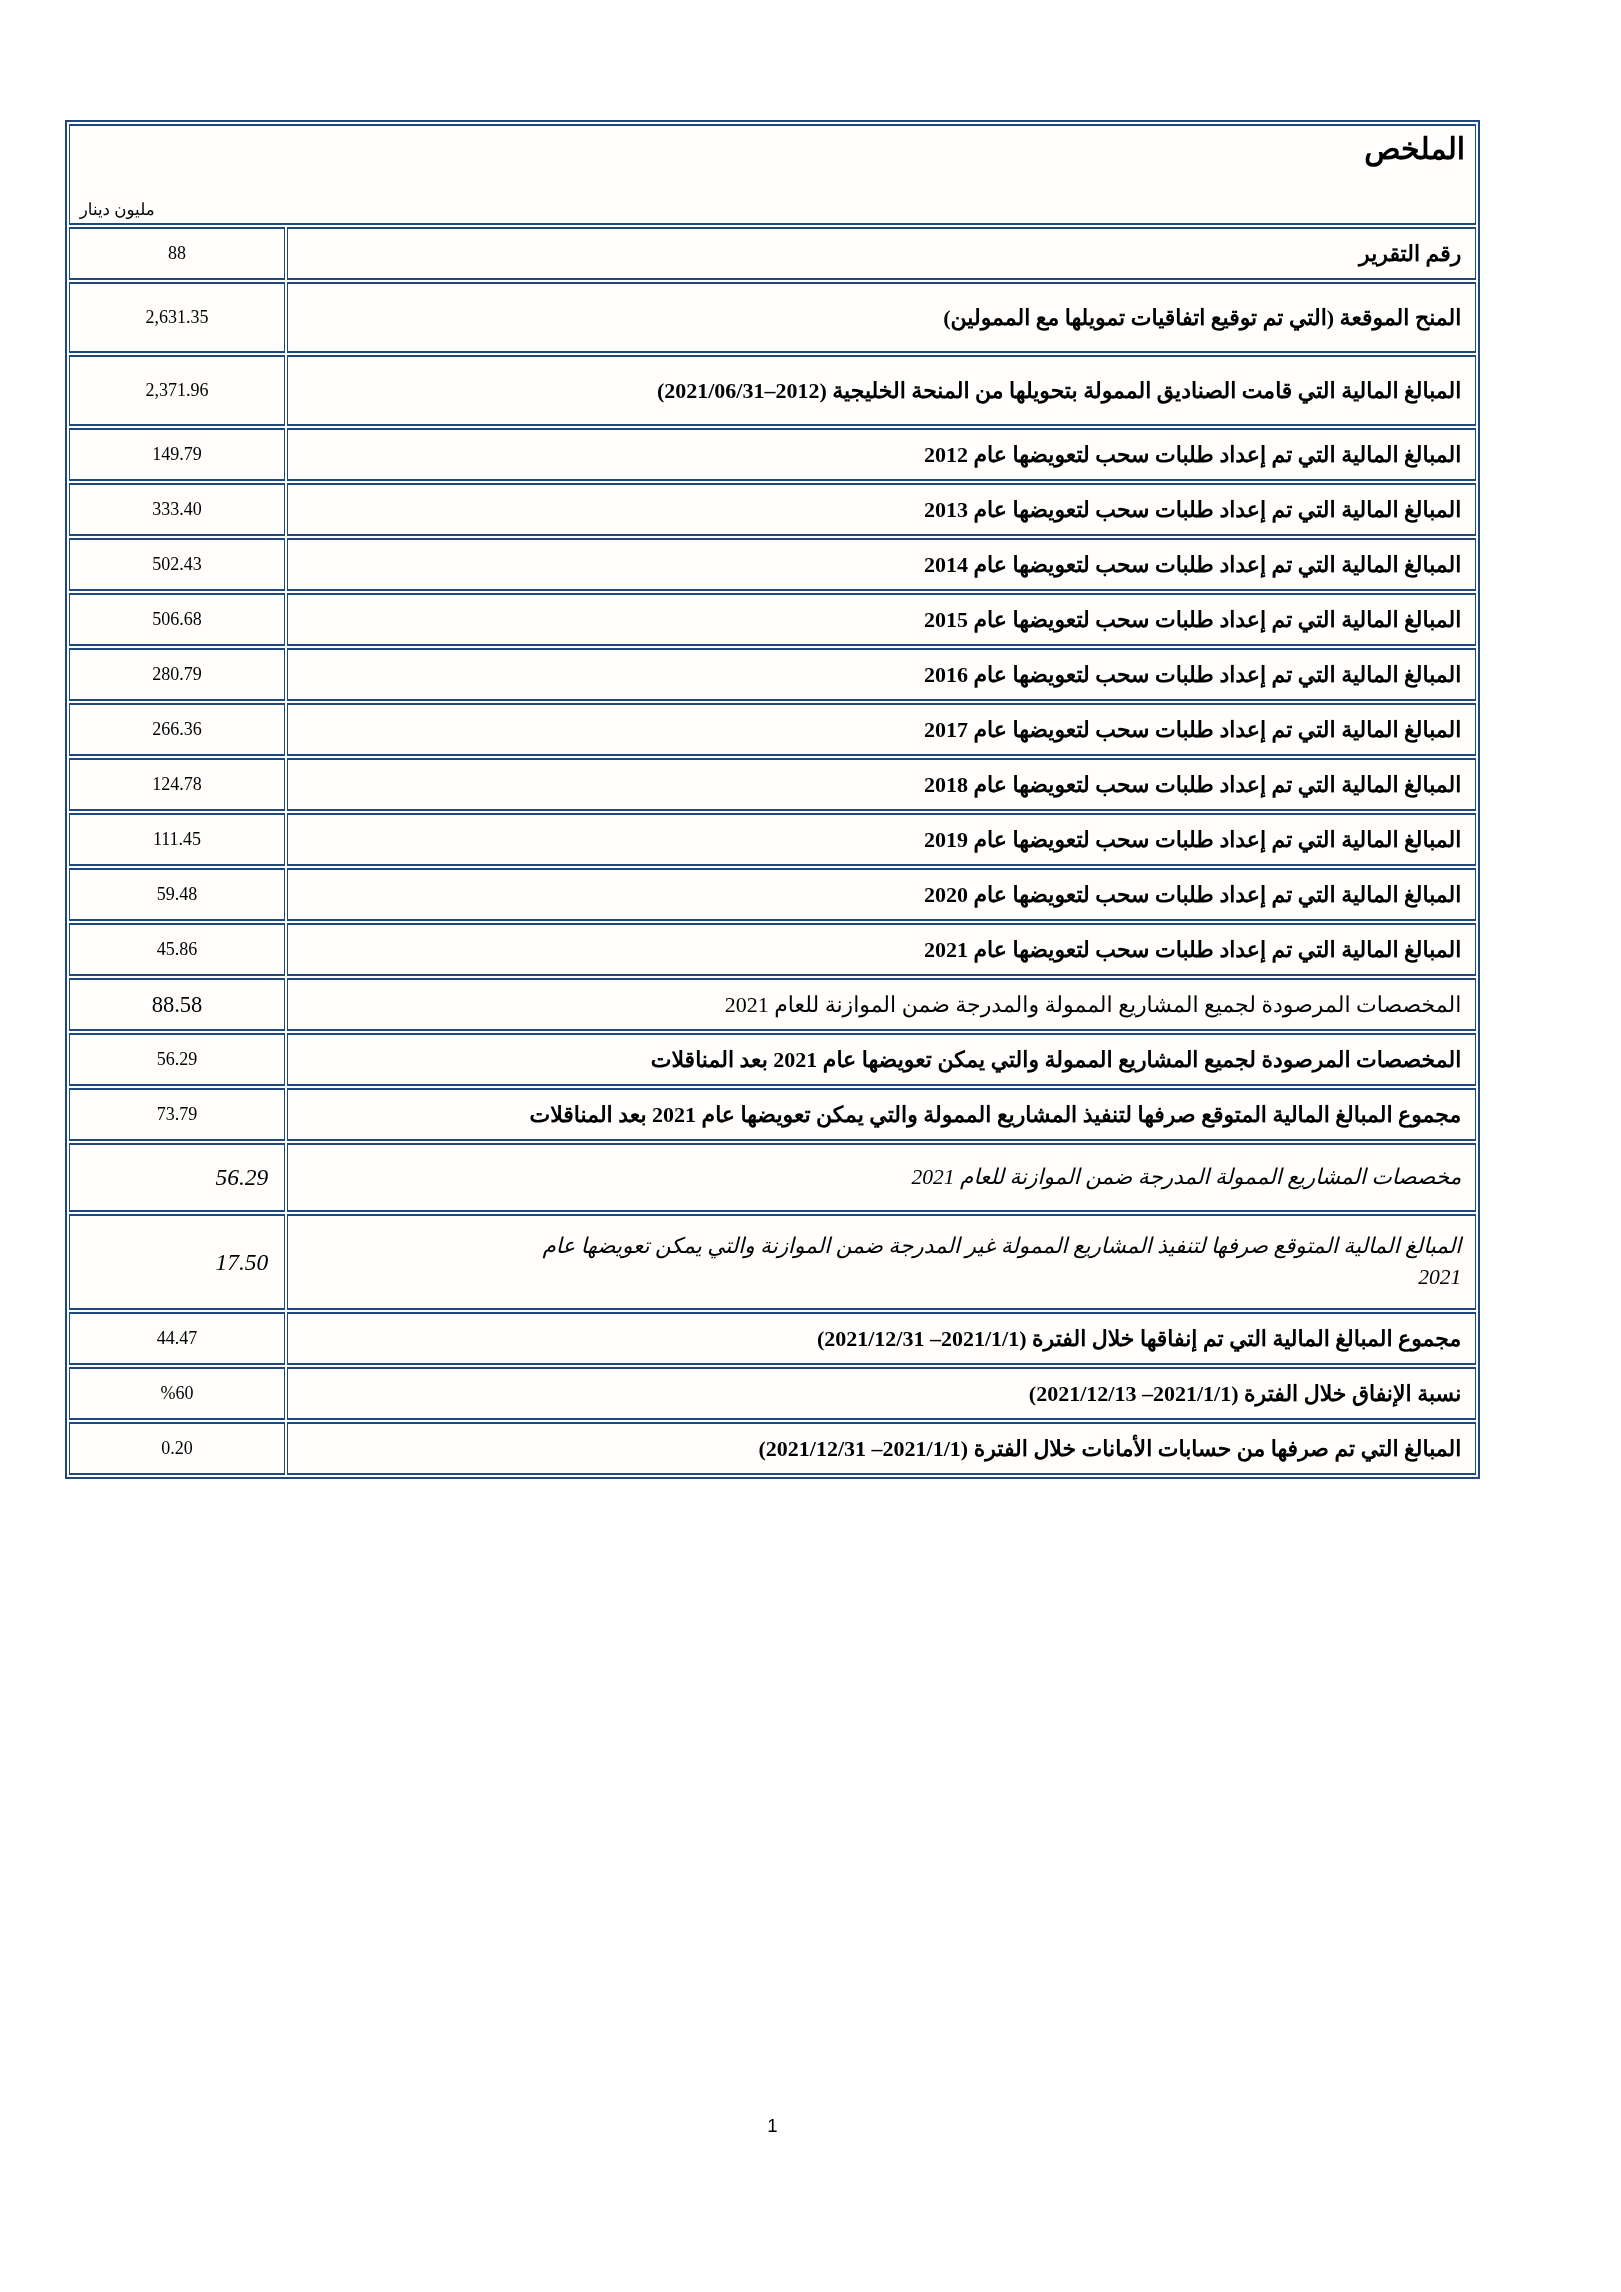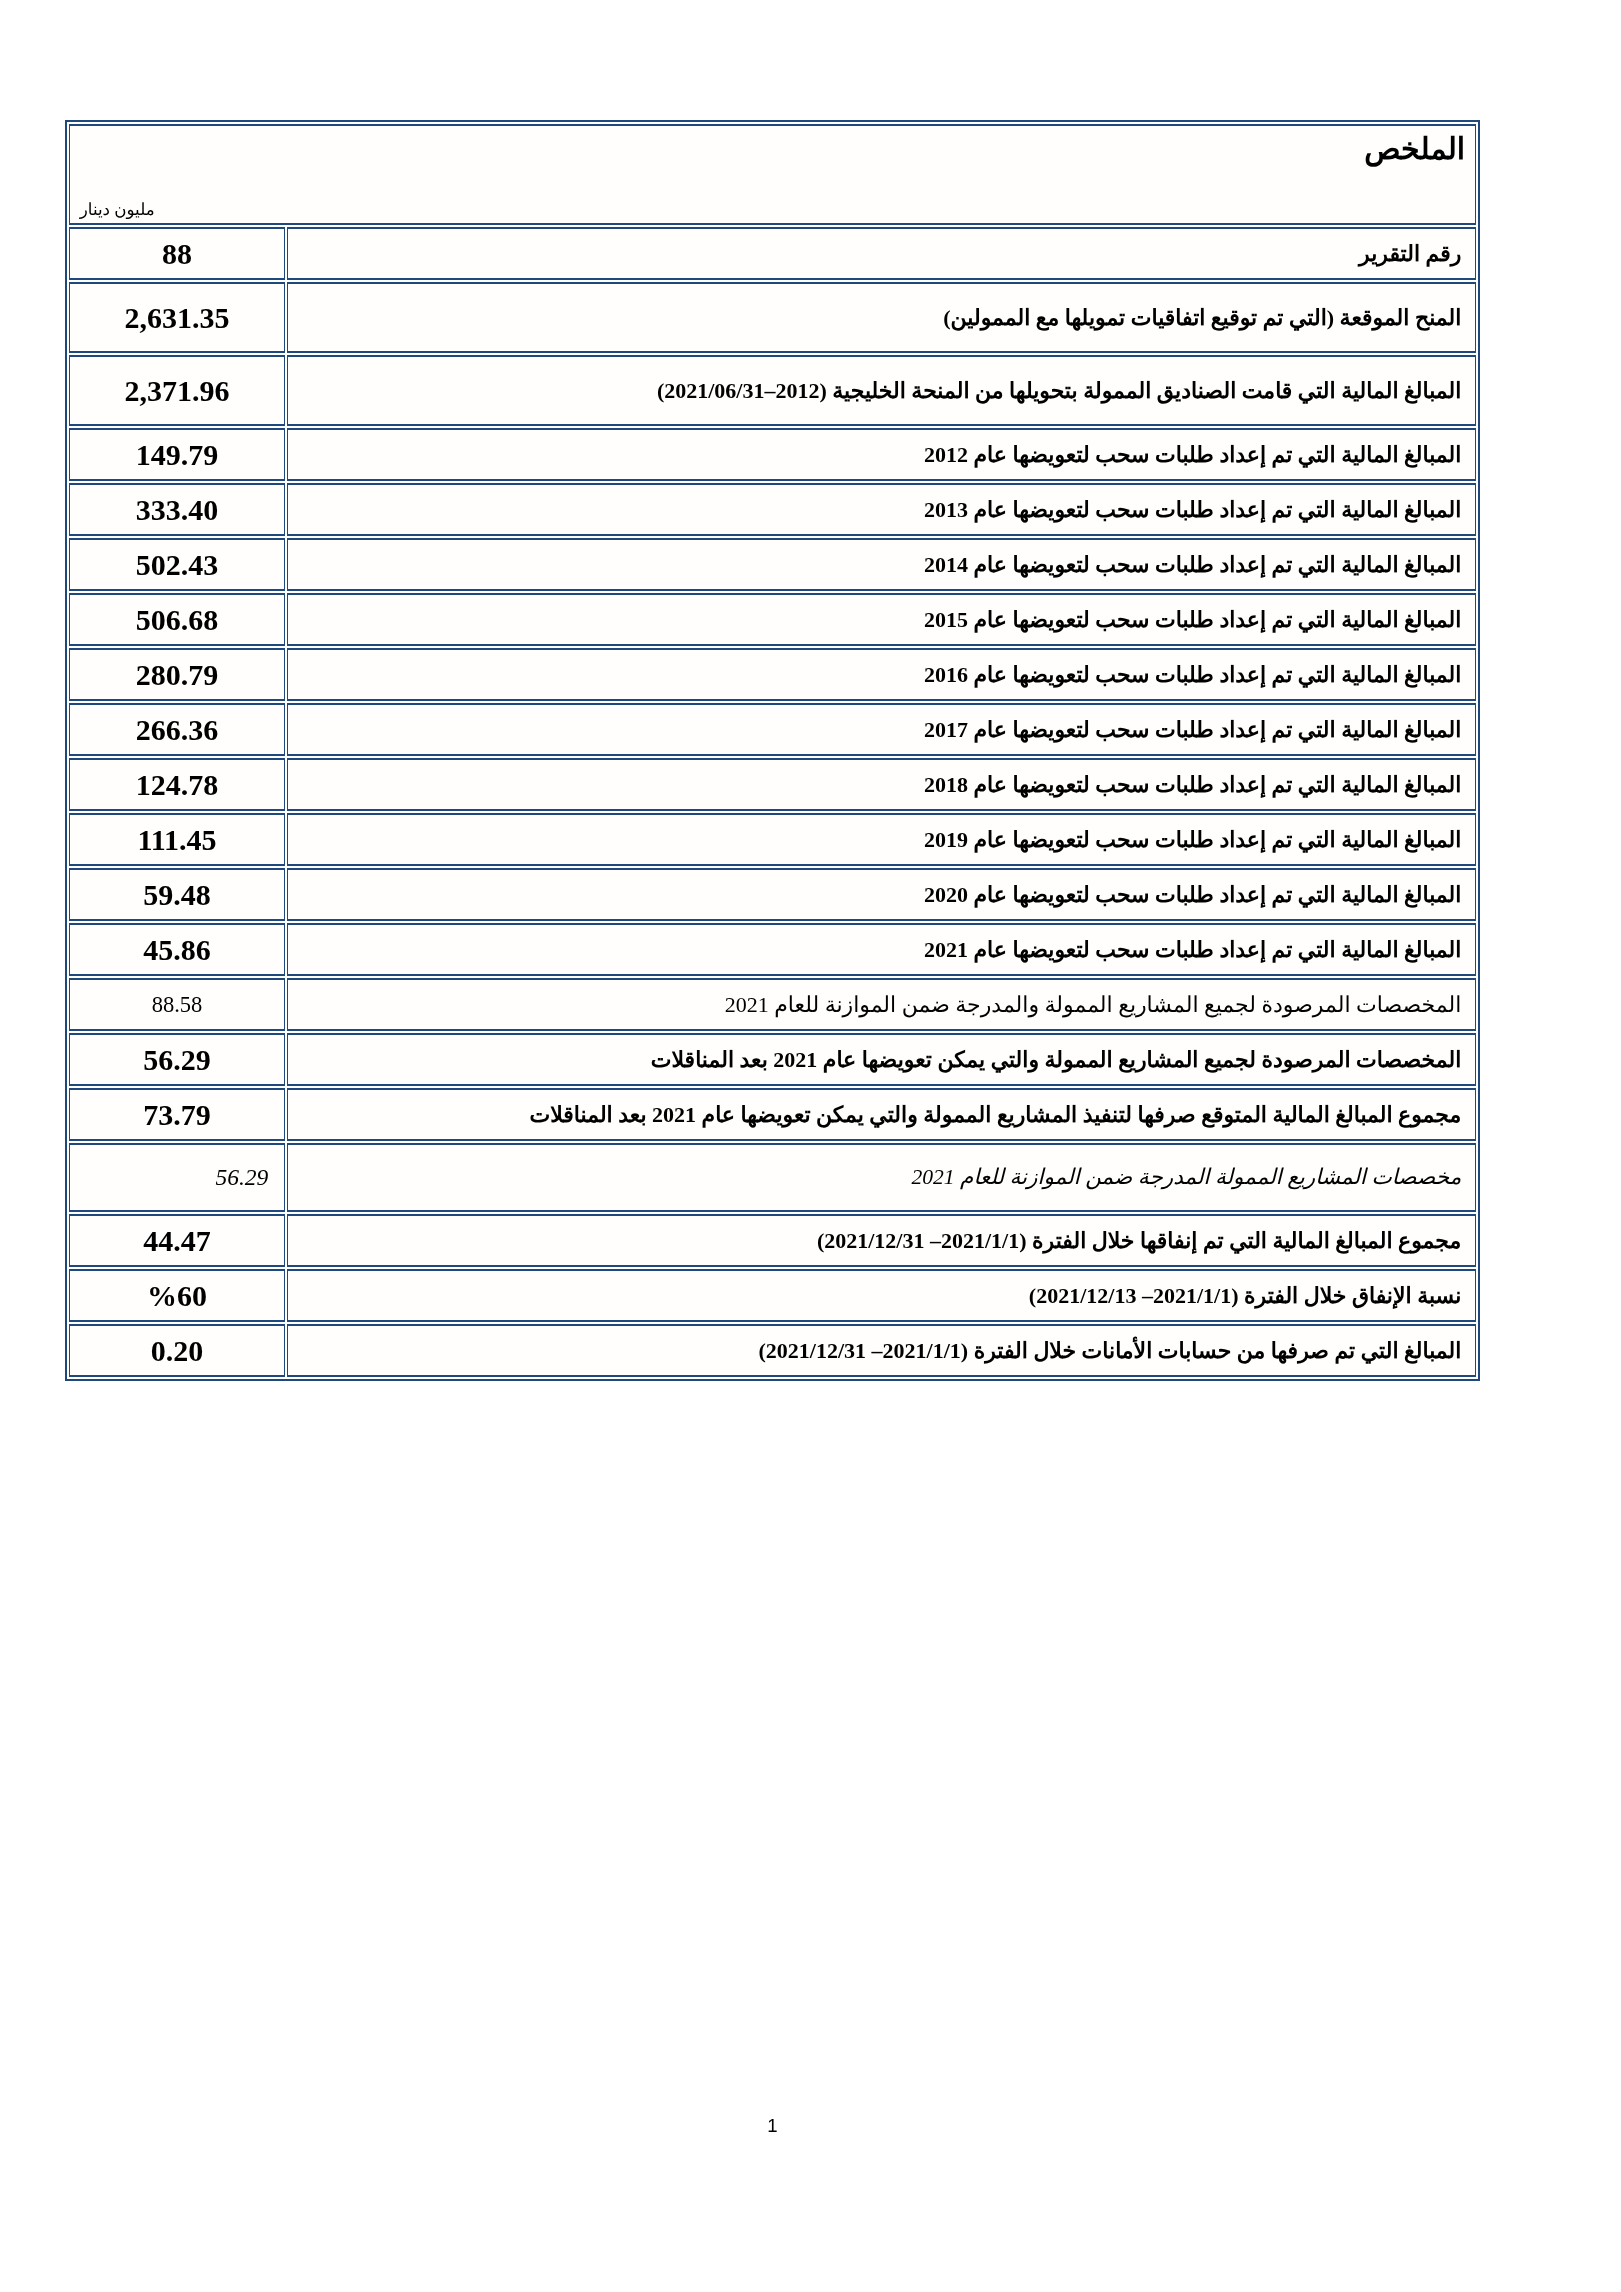--- a/index.html
+++ b/index.html
@@ -62,22 +62,22 @@
   td.label-cell {
     padding: 3.9px 13.7px 3.9px 13.7px;
     font-size: 22px;
     font-weight: bold;
     line-height: 1.45;
     white-space: pre-line;
   }
   td.value-cell {
     direction: ltr;
     text-align: center;
-    font-size: 30px;
-    font-weight: bold;
+    font-size: 18px;
+    font-weight: normal;
     padding: 3.9px 5.9px;
   }
   tr.size-std  td { height: 53px; }
   tr.size-med  td { height: 71px; }
   tr.size-tall td { height: 69px; }
   tr.size-xtall td { height: 96px; }
   tr.style-regular td.label-cell,
   tr.style-regular td.value-cell { font-weight: normal; }
   tr.style-regular td.value-cell { font-size: 22.5px; }
   tr.style-italic td.label-cell,
@@ -179,20 +179,25 @@
     <td class="value-cell">56.29</td>
   </tr>
         <tr class="size-std style-bold">
     <td class="label-cell">مجموع المبالغ المالية المتوقع صرفها لتنفيذ المشاريع الممولة والتي يمكن تعويضها عام 2021 بعد المناقلات</td>
     <td class="value-cell">73.79</td>
   </tr>
         <tr class="size-tall style-italic">
     <td class="label-cell">مخصصات المشاريع الممولة المدرجة ضمن الموازنة للعام 2021</td>
     <td class="value-cell">56.29</td>
   </tr>
+        <tr class="size-xtall style-italic">
+    <td class="label-cell">المبالغ المالية المتوقع صرفها لتنفيذ المشاريع الممولة غير المدرجة ضمن الموازنة والتي يمكن تعويضها عام
+2021</td>
+    <td class="value-cell">17.50</td>
+  </tr>
         <tr class="size-std style-bold">
     <td class="label-cell">مجموع المبالغ المالية التي تم إنفاقها خلال الفترة (2021/1/1– 2021/12/31)</td>
     <td class="value-cell">44.47</td>
   </tr>
         <tr class="size-std style-bold">
     <td class="label-cell">نسبة الإنفاق خلال الفترة (2021/1/1– 2021/12/13)</td>
     <td class="value-cell">%60</td>
   </tr>
         <tr class="size-std style-bold">
     <td class="label-cell">المبالغ التي تم صرفها من حسابات الأمانات خلال الفترة (2021/1/1– 2021/12/31)</td>

